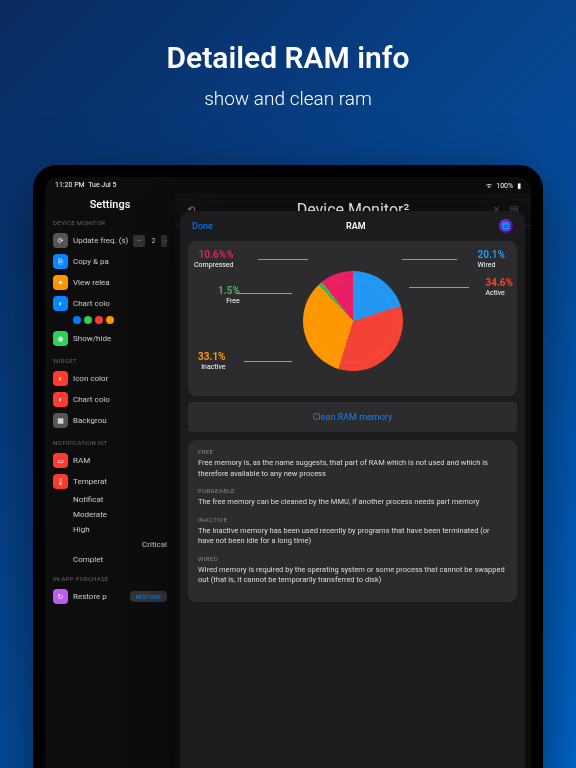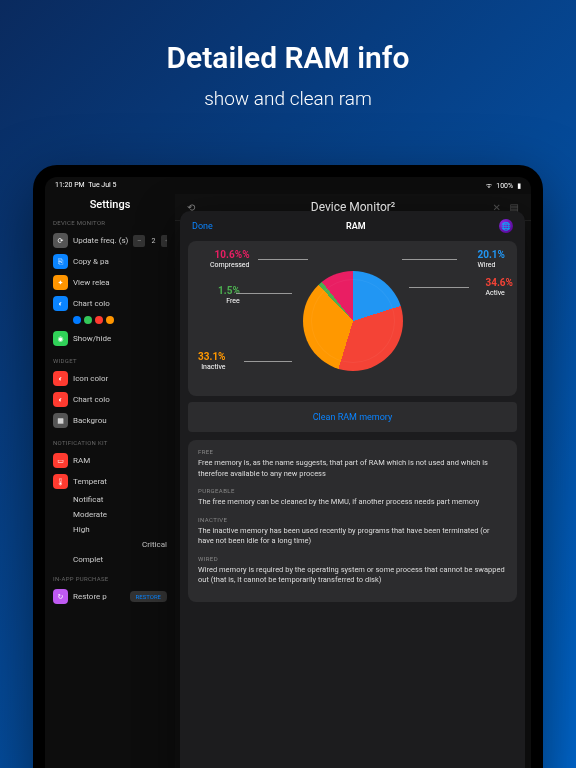--- a/index.html
+++ b/index.html
@@ -18,42 +18,42 @@
 .row{display:flex;align-items:center;gap:5px;padding:3px 0;font-size:8px;color:#ccc;white-space:nowrap;overflow:hidden}
 .ic{width:15px;height:15px;border-radius:4px;flex-shrink:0;display:flex;align-items:center;justify-content:center;font-size:7px;color:#fff}
 .ic.gray{background:#555}.ic.blue{background:#0a84ff}.ic.orange{background:#ff9500}.ic.red{background:#ff3b30}.ic.green{background:#30d158}.ic.purple{background:#bf5af2}
 .stepper{display:flex;align-items:center;gap:2px;margin-left:auto}
 .st-btn{width:12px;height:12px;background:#333;border-radius:2px;color:#888;display:flex;align-items:center;justify-content:center;font-size:8px}
 .st-val{width:12px;text-align:center;font-size:7px}
 .dots{display:flex;gap:3px;padding:2px 0 4px 20px}
 .dot{width:8px;height:8px;border-radius:50%}
 .main{flex:1;position:relative;background:#111}
 .main-header{display:flex;align-items:center;justify-content:center;padding:6px;gap:8px;color:#888;font-size:10px;border-bottom:1px solid #222}
-.main-title{color:#fff;font-size:12px}
+.main-title{color:#fff;font-size:16px}
 .x-row{display:flex;justify-content:space-around;padding:4px 30px;font-size:6px;color:#666}
 .x-item{text-align:center}
 .x-item .x{font-size:10px;font-weight:bold;display:block}
 .modal{position:absolute;top:34px;left:135px;right:6px;bottom:6px;background:#1c1c1e;border-radius:10px;overflow:hidden;display:flex;flex-direction:column;color:#ddd;box-shadow:0 10px 40px rgba(0,0,0,0.6)}
 .modal-head{display:flex;align-items:center;justify-content:space-between;padding:8px 12px;font-size:9px}
 .done{color:#0a84ff;font-size:9px}
 .modal-title{color:#fff;font-weight:600;font-size:9px}
 .globe{width:14px;height:14px;border-radius:50%;background:radial-gradient(circle at 30% 30%,#8a2be2,#4b0082);font-size:8px;display:flex;align-items:center;justify-content:center}
 .modal-body{flex:1;overflow-y:auto;padding:0 8px 8px}
 .chart-card{background:#2c2c2e;border-radius:8px;padding:10px 6px;margin-bottom:6px;position:relative;height:155px}
 .pie-wrap{position:absolute;left:50%;top:50%;transform:translate(-50%,-48%);width:100px;height:100px}
 .pie{width:100px;height:100px;border-radius:50%;background:conic-gradient(#2196f3 0deg 72.4deg,#f44336 72.4deg 196.9deg,#ff9800 196.9deg 316.1deg,#4caf50 316.1deg 321.5deg,#e91e63 321.5deg 360deg)}
 .pie::after{content:"";position:absolute;top:8px;left:8px;right:8px;bottom:8px;border-radius:50%;box-shadow:inset 0 0 0 1px rgba(255,255,255,0.05)}
 .lbl{position:absolute;font-size:8px;line-height:1.1;white-space:nowrap}
 .lbl .pct{font-weight:700;font-size:10px}
 .lbl .nm{color:#fff;font-size:7px}
 .lbl.wired{top:8px;right:12px;text-align:left}.lbl.wired .pct{color:#2196f3}
 .lbl.active{top:36px;right:4px;text-align:left}.lbl.active .pct{color:#f44336}
 .lbl.inactive{bottom:24px;left:10px;text-align:right}.lbl.inactive .pct{color:#ff9800}
 .lbl.free{top:44px;left:30px;text-align:right}.lbl.free .pct{color:#4caf50}
-.lbl.compressed{top:8px;left:22px;text-align:right}.lbl.compressed .pct{color:#e91e63}
+.lbl.compressed{top:8px;left:6px;text-align:right}.lbl.compressed .pct{color:#e91e63}
 .line{position:absolute;background:#999;height:1px}
 .clean-card{background:#2c2c2e;border-radius:4px;padding:10px;text-align:center;margin-bottom:8px}
 .clean-link{color:#0a84ff;font-size:9px}
 .info-card{background:#2c2c2e;border-radius:8px;padding:8px 10px}
 .info-sec{margin-bottom:8px}
 .info-h{color:#888;font-size:6px;text-transform:uppercase;letter-spacing:0.4px;margin-bottom:3px}
 .info-t{color:#ddd;font-size:7.5px;line-height:1.4}
 .purchase-btn{background:#333;color:#0a84ff;border:none;border-radius:4px;padding:2px 6px;font-size:6px;margin-left:auto}
 .bg-stat{position:absolute;bottom:10px;left:50%;transform:translateX(-50%);font-size:7px;color:#888;text-align:center;width:120px}
 .arc{position:absolute;width:60px;height:60px;border:3px solid transparent;border-radius:50%}

